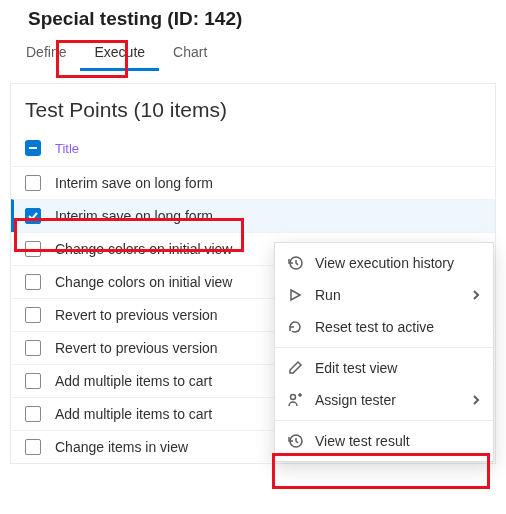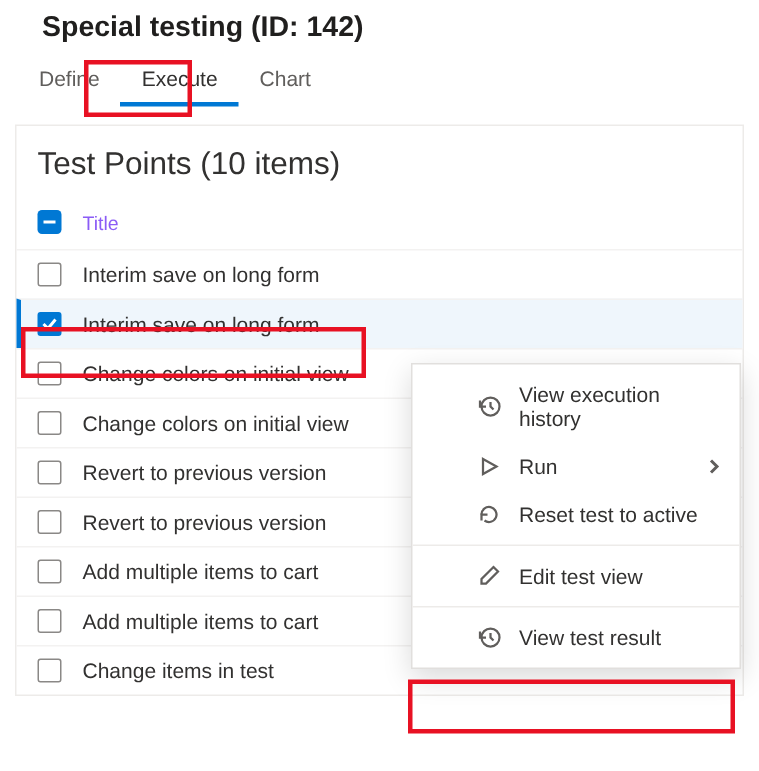--- a/index.html
+++ b/index.html
@@ -111,21 +111,20 @@
     padding: 4px 0;
   }
   .menu-item {
     display: flex;
     align-items: center;
     padding: 8px 12px;
     font-size: 14px;
     color: #323130;
     cursor: pointer;
     position: relative;
-    margin-left: 31px;
   }
   .menu-icon {
     width: 16px; height:16px;
     margin-right: 12px;
     color: #605e5c;
     flex-shrink:0;
     display:flex; align-items:center; justify-content:center;
   }
   .menu-icon svg { width:16px; height:16px; stroke:#605e5c; fill:none; stroke-width:1.5; }
   .chevron {
@@ -190,21 +189,21 @@
       <div class="row">
         <div class="checkbox"></div>
         <span>Add multiple items to cart</span>
       </div>
       <div class="row">
         <div class="checkbox"></div>
         <span>Add multiple items to cart</span>
       </div>
       <div class="row">
         <div class="checkbox"></div>
-        <span>Change items in test</span>
+        <span>Change items in view</span>
       </div>
     </div>
 </div>
 
 <div class="context-menu" id="menu">
     <div class="menu-item">
       <span class="menu-icon">
         <svg viewBox="0 0 16 16">
           <circle cx="9" cy="8" r="6"></circle>
           <path d="M9 5 V8 L11 10"></path>
@@ -235,20 +234,33 @@
     </div>
     <div class="menu-sep"></div>
     <div class="menu-item">
       <span class="menu-icon">
         <svg viewBox="0 0 16 16">
           <path d="M3 13 L3 10 L11 2 L14 5 L6 13 Z"></path>
         </svg>
       </span>
       <span>Edit test view</span>
     </div>
+    <div class="menu-item">
+      <span class="menu-icon">
+        <svg viewBox="0 0 16 16">
+          <circle cx="6" cy="5" r="2.5"></circle>
+          <path d="M2 14 A4 4 0 0 1 10 14"></path>
+          <path d="M11 3 L15 3 M13 1 L13 5"></path>
+        </svg>
+      </span>
+      <span>Assign tester</span>
+      <span class="chevron"><svg viewBox="0 0 10 10">
+          <path d="M3 1 L7 5 L3 9"></path>
+        </svg></span>
+    </div>
     <div class="menu-sep"></div>
     <div class="menu-item">
       <span class="menu-icon">
         <svg viewBox="0 0 16 16">
           <circle cx="9" cy="8" r="6"></circle>
           <path d="M9 5 V8 L11 10"></path>
           <path d="M2 4 L2 8 L6 8"></path>
         </svg>
       </span>
       <span>View test result</span>

